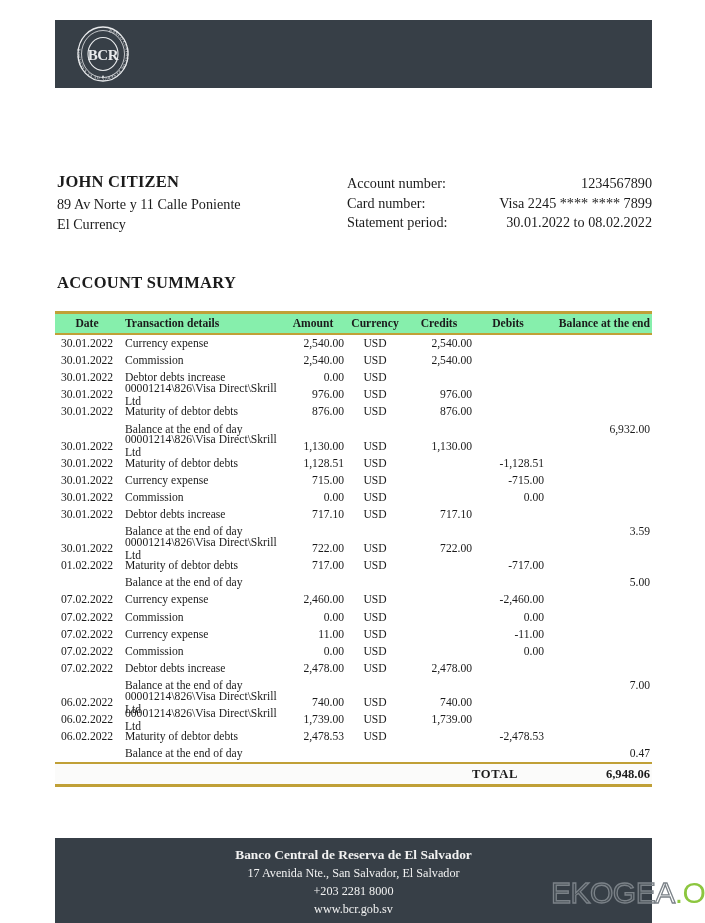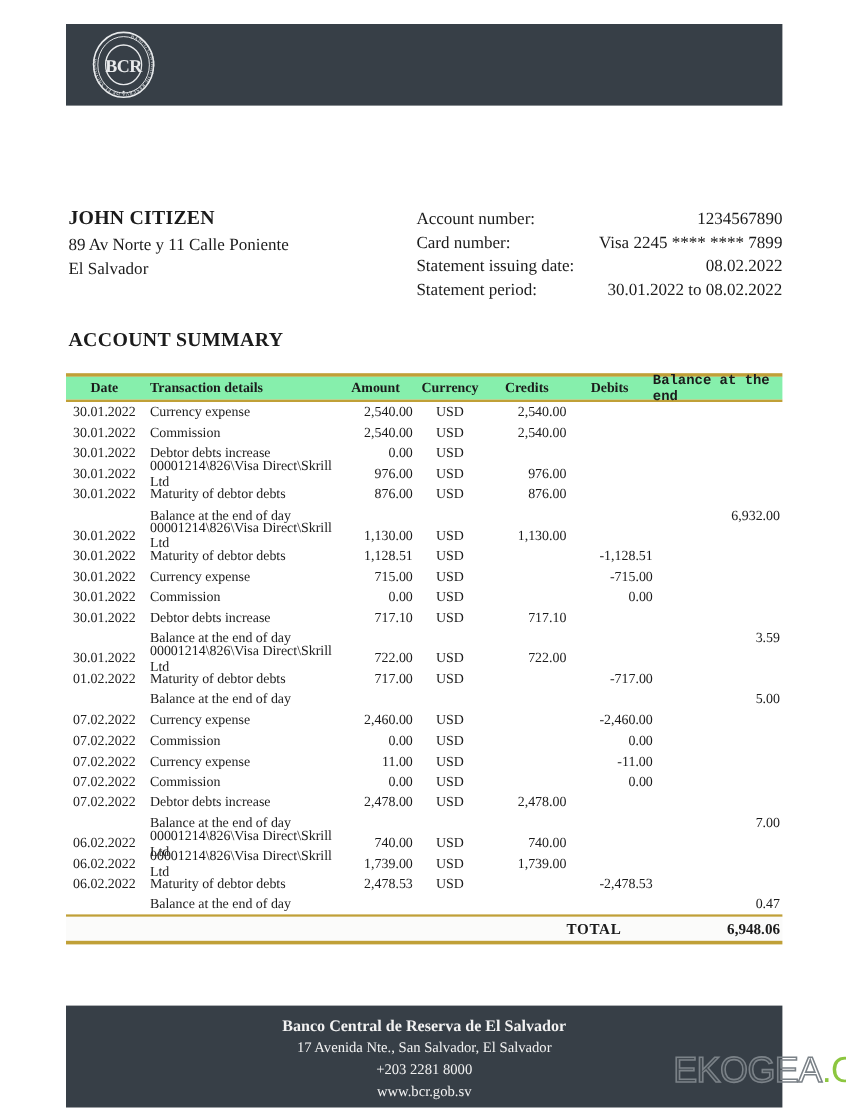--- a/index.html
+++ b/index.html
@@ -122,21 +122,21 @@
   .c-details   { width: 165px; text-align: left;  padding-left: 8px; box-sizing: border-box; }
   .c-amount    { width: 62px;  text-align: right; box-sizing: border-box; }
   .c-currency  { width: 62px;  text-align: center; box-sizing: border-box; }
   .c-credits   { width: 66px;  text-align: right; box-sizing: border-box; }
   .c-debits    { width: 72px;  text-align: right; box-sizing: border-box; }
   .c-balance   { width: 108px; text-align: right; padding-right: 2px; box-sizing: border-box; }
 
   .thead .c-amount   { text-align: center; }
   .thead .c-credits  { text-align: center; }
   .thead .c-debits   { text-align: center; }
-  .thead .c-balance  { text-align: left; font-family: Liberation Mono, monospace; }
+  .thead .c-balance  { text-align: right; }
 
   .total-row {
     display: flex;
     align-items: center;
     height: 20px;
     background: #fbfbfa;
     font-weight: bold;
     font-size: 12.6px;
   }
   .total-row .c-debits { text-align: left; letter-spacing: .6px; }
@@ -172,21 +172,20 @@
     font-family: "Liberation Sans", "DejaVu Sans", sans-serif;
     font-size: 30px;
     font-weight: 400;
     letter-spacing: -0.5px;
     line-height: 34px;
     white-space: nowrap;
     pointer-events: none;
   }
   .wm-dark {
     color: rgba(255,255,255,0.06);
-    margin-left: 10px;
     -webkit-text-stroke: 1.3px #7b8288;
   }
   .wm-green {
     color: #8cc63f;
     -webkit-text-stroke: 0px;
   }
 </style>
 </head>
 <body>
 
@@ -206,37 +205,33 @@
       <circle cx="30" cy="52.5" r="0.9" fill="#e8eaec"></circle>
     </svg>
   </div>
 </div>
 
 <div class="info-zone">
 
   <div class="cust-block">
     <div class="cust-name">JOHN CITIZEN</div>
     <div class="cust-line">89 Av Norte y 11 Calle Poniente</div>
-    <div class="cust-line">El Salvador</div>
+    <div class="cust-line">El Currency</div>
   </div>
 
   <div class="acct-block">
     <div class="acct-row">
       <span class="acct-label">Account number:</span>
       <span class="acct-value">1234567890</span>
     </div>
     <div class="acct-row">
       <span class="acct-label">Card number:</span>
       <span class="acct-value">Visa 2245 **** **** 7899</span>
     </div>
     <div class="acct-row">
-      <span class="acct-label">Statement issuing date:</span>
-      <span class="acct-value">08.02.2022</span>
-    </div>
-    <div class="acct-row">
       <span class="acct-label">Statement period:</span>
       <span class="acct-value">30.01.2022 to 08.02.2022</span>
     </div>
   </div>
 </div>
 
 <div class="section-title">ACCOUNT SUMMARY</div>
 
 <div class="stmt-table">
 

